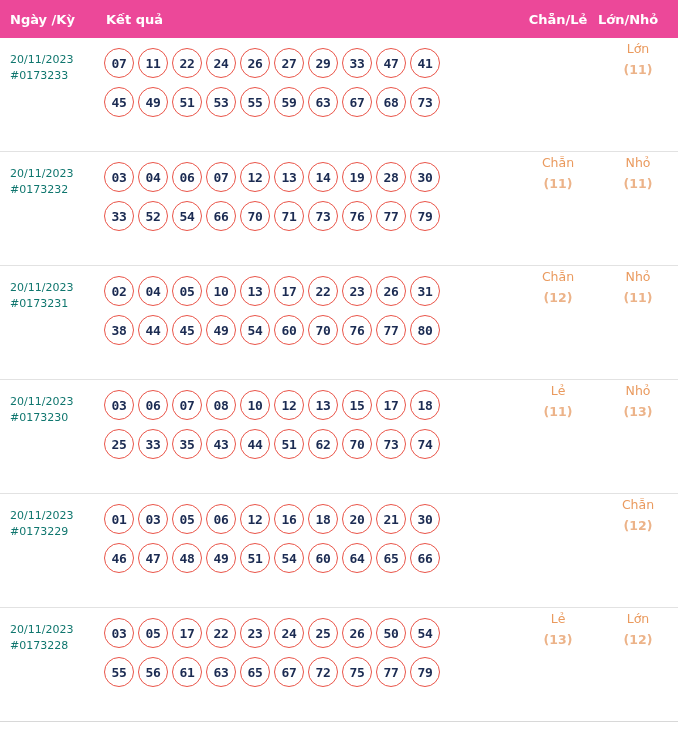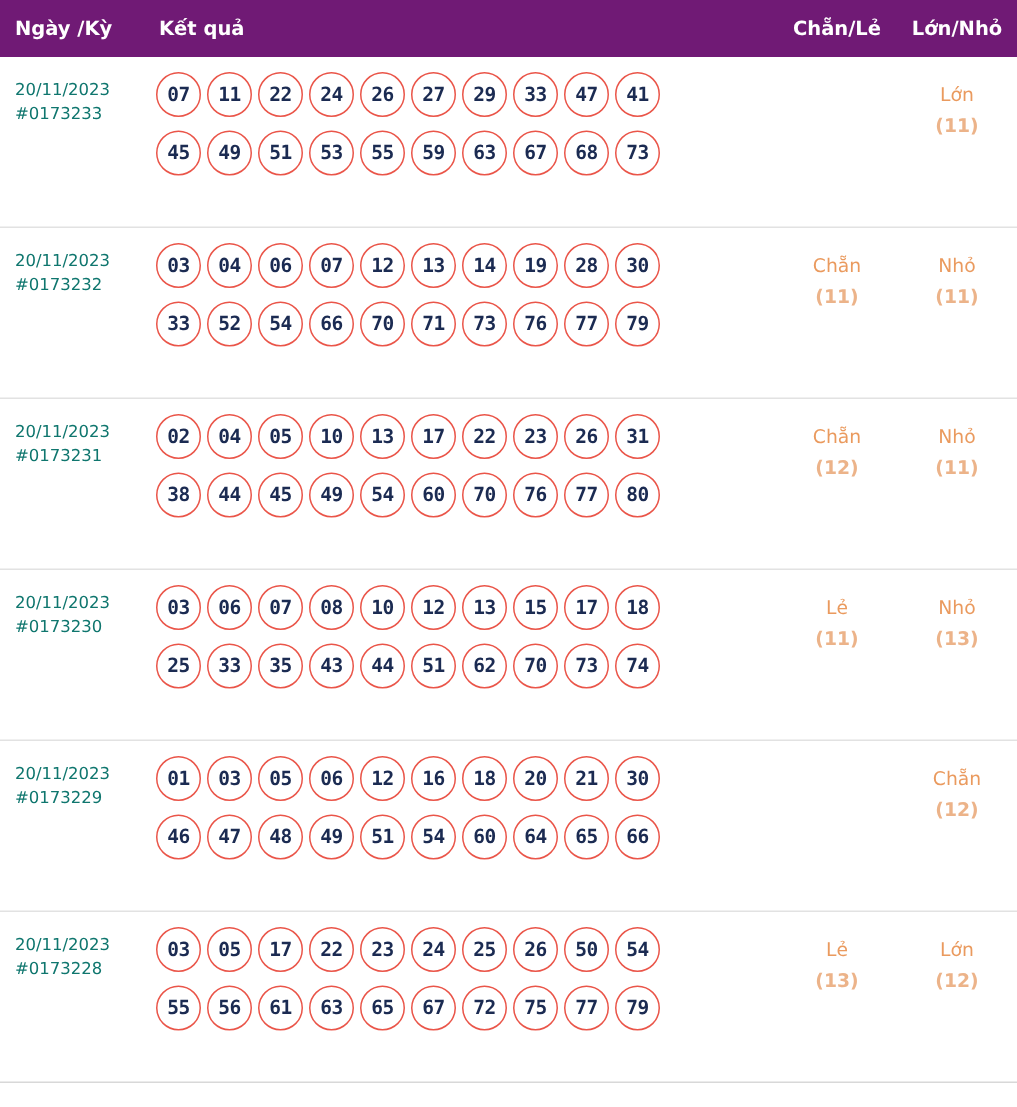--- a/index.html
+++ b/index.html
@@ -17,29 +17,29 @@
   .lottery-table {
     width: 678px;
     box-sizing: border-box;
   }
 
   
   .table-header {
     display: flex;
     align-items: center;
     height: 38px;
-    background: #701a75;
+    background: #ec4899;
     color: #ffffff;
     font-size: 13px;
     font-weight: bold;
   }
   .th-date    { width: 96px; padding-left: 10px; box-sizing: border-box; }
   .th-result  { flex: 1 1 auto; padding-left: 10px; box-sizing: border-box; }
   .th-parity  { width: 80px; text-align: center; }
-  .th-size    { width: 80px; text-align: center; }
+  .th-size    { width: 80px; text-align: left; }
 
   
   .draw-row {
     display: flex;
     align-items: flex-start;
     border-bottom: 1px solid #e2e2e2;
     min-height: 114px;
     box-sizing: border-box;
   }
   .draw-row.last { border-bottom: 1px solid #d8d8d8; }
@@ -79,21 +79,20 @@
     font-size: 13px;
     font-weight: bold;
     font-family: "DejaVu Sans Mono", "Liberation Mono", monospace;
     letter-spacing: -0.3px;
   }
 
   .cell-parity, .cell-size {
     width: 80px;
     box-sizing: border-box;
     text-align: center;
-    padding-top: 14px;
     color: #ea9a5e;
     font-size: 12.5px;
     line-height: 21px;
   }
   .cell-parity .count, .cell-size .count { display: block; color: #ecb389; font-weight: bold; }
 </style>
 </head>
 <body>
 
 <div class="lottery-table">

